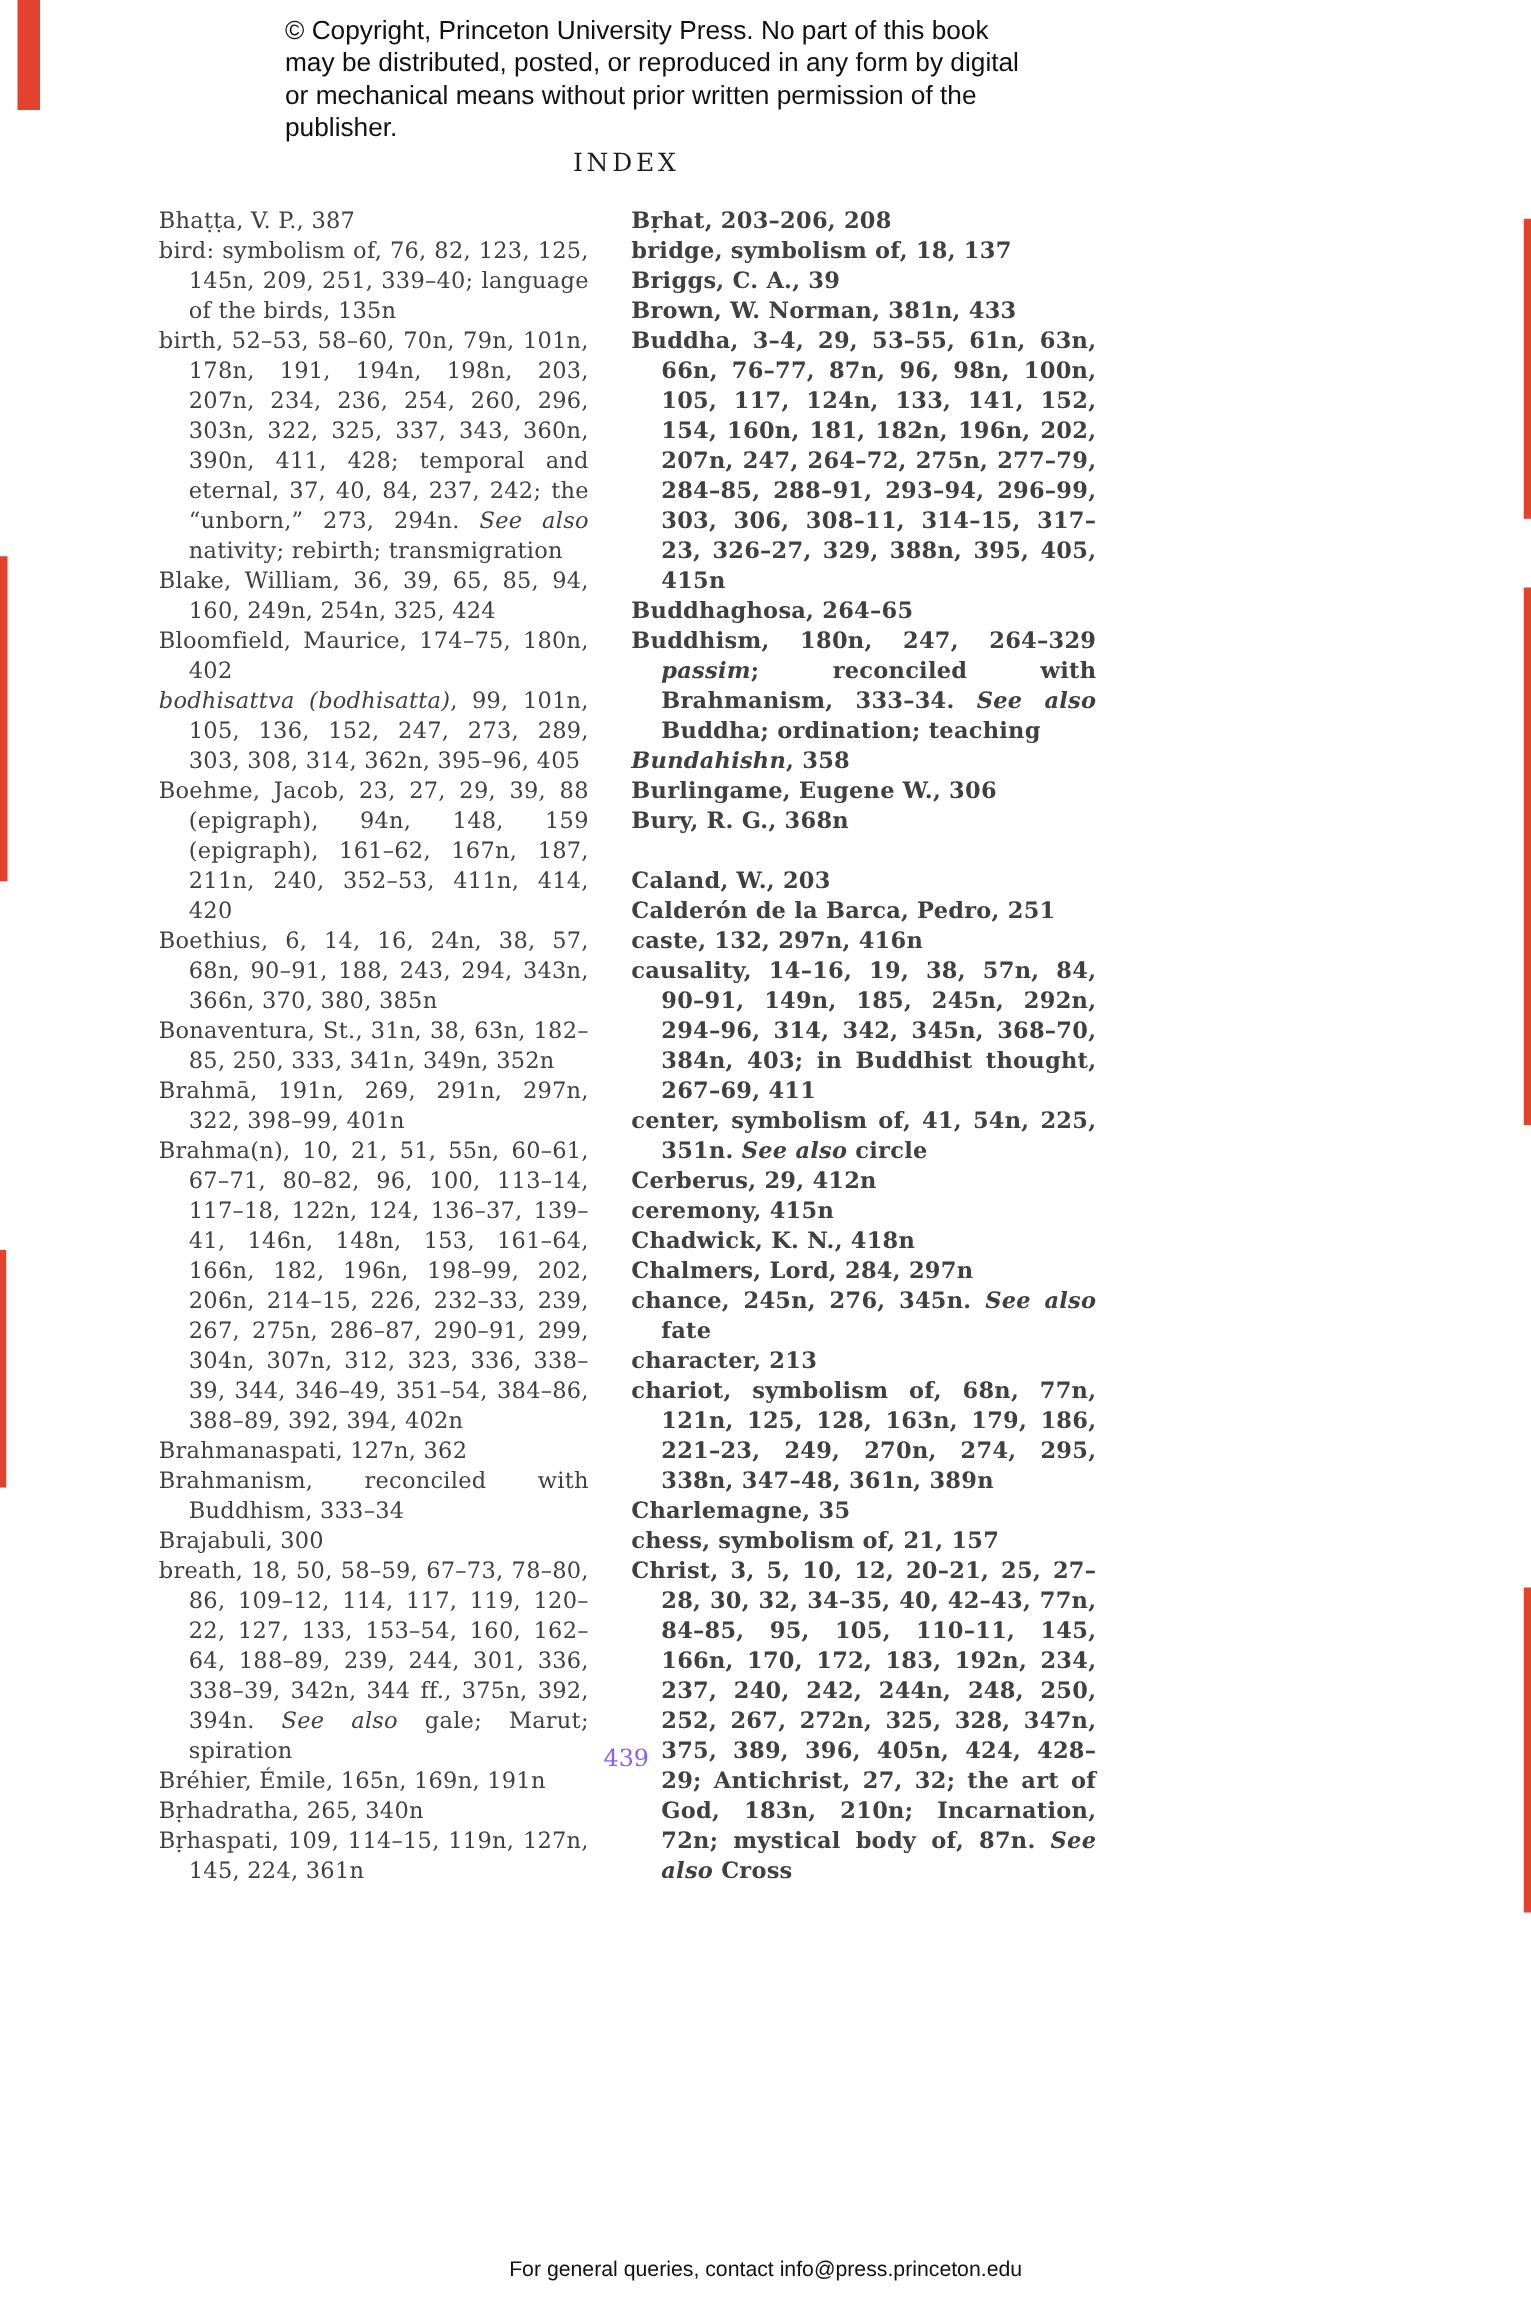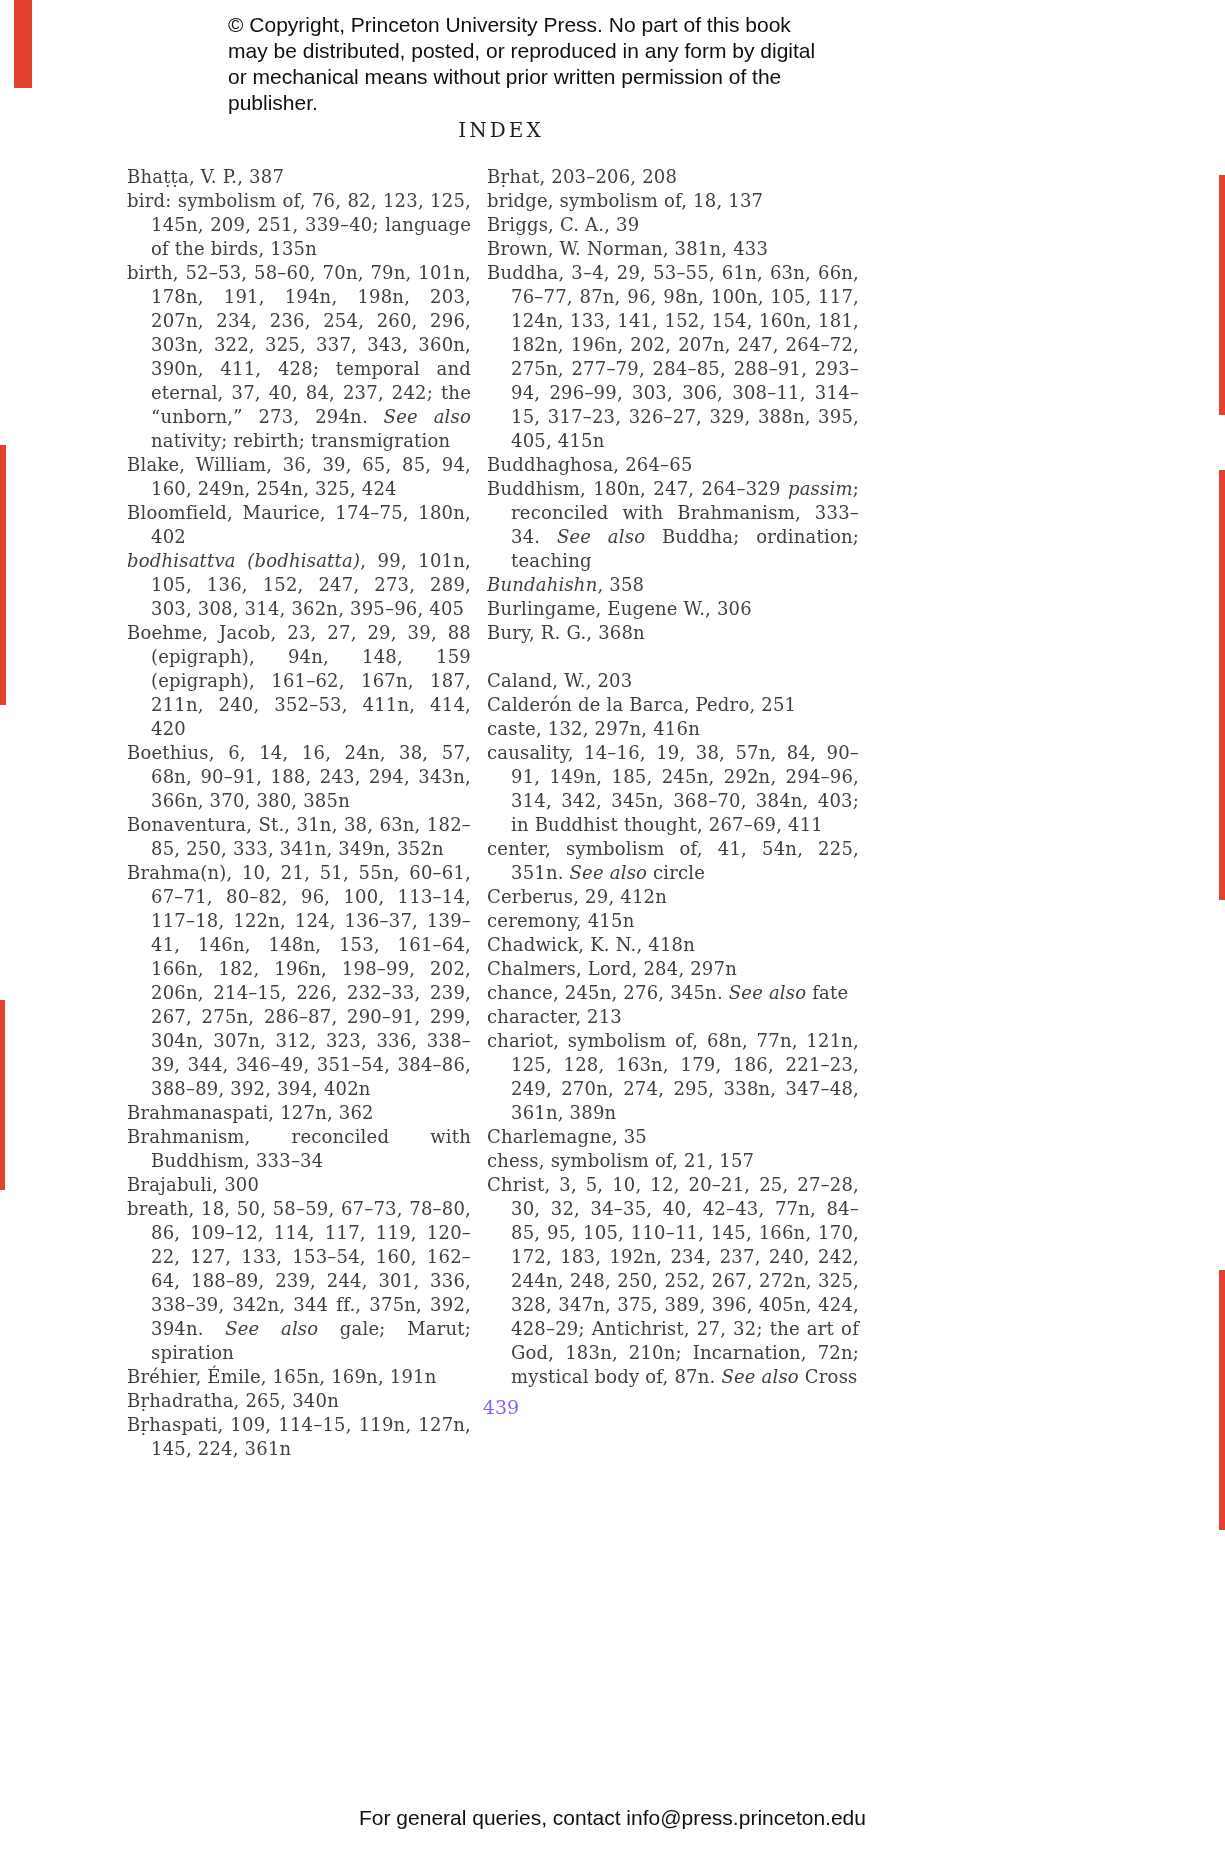--- a/index.html
+++ b/index.html
@@ -27,39 +27,39 @@
   .title {
     position: absolute; left: 127px; top: 118px; width: 748px;
     text-align: center; font-size: 20px; font-weight: normal;
     letter-spacing: 3px; color: #1e1e1e;
   }
   .columns {
     position: absolute; left: 127px; top: 165px; width: 750px;
     display: flex;
   }
   .col { width: 344px; }
-  .col.right { width: 372px; margin-left: 16px; }
+  .col.right { width: 372px; margin-left: 34px; font-weight: bold; }
   .entry {
     font-size: 18px; line-height: 24px;
     text-align: justify;
     padding-left: 24px; text-indent: -24px;
     letter-spacing: 0.2px;
     color: #404040;
   }
   .entry.gap { margin-top: 24px; }
   .entry i { font-style: italic; }
   .pageno {
     position: absolute; left: 127px; top: 1396px; width: 748px;
     text-align: center; font-size: 19px; color: #8b5cf6;
   }
   .footer {
     position: absolute; left: 0; top: 1806px; width: 1225px;
     text-align: center;
     font-family: "Liberation Sans", sans-serif;
-    font-size: 21px; color: #101010;
+    font-size: 17px; color: #101010;
   }
 </style>
 </head>
 <body>
 
 <div class="scan-mark mark-corner"></div>
 <div class="scan-mark mark-left-1"></div>
 <div class="scan-mark mark-left-2"></div>
 <div class="scan-mark mark-right-1"></div>
 <div class="scan-mark mark-right-2"></div>
@@ -73,20 +73,21 @@
   <div class="col left">
       <p class="entry">Bhaṭṭa, V. P., 387</p>
       <p class="entry">bird: symbolism of, 76, 82, 123, 125, 145n, 209, 251, 339–40; language of the birds, 135n</p>
       <p class="entry">birth, 52–53, 58–60, 70n, 79n, 101n, 178n, 191, 194n, 198n, 203, 207n, 234, 236, 254, 260, 296, 303n, 322, 325, 337, 343, 360n, 390n, 411, 428; temporal and eternal, 37, 40, 84, 237, 242; the “unborn,” 273, 294n. <i>See also</i> nativity; rebirth; transmigration</p>
       <p class="entry">Blake, William, 36, 39, 65, 85, 94, 160, 249n, 254n, 325, 424</p>
       <p class="entry">Bloomfield, Maurice, 174–75, 180n, 402</p>
       <p class="entry"><i>bodhisattva (bodhisatta)</i>, 99, 101n, 105, 136, 152, 247, 273, 289, 303, 308, 314, 362n, 395–96, 405</p>
       <p class="entry">Boehme, Jacob, 23, 27, 29, 39, 88 (epigraph), 94n, 148, 159 (epigraph), 161–62, 167n, 187, 211n, 240, 352–53, 411n, 414, 420</p>
       <p class="entry">Boethius, 6, 14, 16, 24n, 38, 57, 68n, 90–91, 188, 243, 294, 343n, 366n, 370, 380, 385n</p>
       <p class="entry">Bonaventura, St., 31n, 38, 63n, 182–85, 250, 333, 341n, 349n, 352n</p>
+      <p class="entry">Brahmā, 191n, 269, 291n, 297n, 322, 398–99, 401n</p>
       <p class="entry">Brahma(n), 10, 21, 51, 55n, 60–61, 67–71, 80–82, 96, 100, 113–14, 117–18, 122n, 124, 136–37, 139–41, 146n, 148n, 153, 161–64, 166n, 182, 196n, 198–99, 202, 206n, 214–15, 226, 232–33, 239, 267, 275n, 286–87, 290–91, 299, 304n, 307n, 312, 323, 336, 338–39, 344, 346–49, 351–54, 384–86, 388–89, 392, 394, 402n</p>
       <p class="entry">Brahmanaspati, 127n, 362</p>
       <p class="entry">Brahmanism, reconciled with Buddhism, 333–34</p>
       <p class="entry">Brajabuli, 300</p>
       <p class="entry">breath, 18, 50, 58–59, 67–73, 78–80, 86, 109–12, 114, 117, 119, 120–22, 127, 133, 153–54, 160, 162–64, 188–89, 239, 244, 301, 336, 338–39, 342n, 344 ff., 375n, 392, 394n. <i>See also</i> gale; Marut; spiration</p>
       <p class="entry">Bréhier, Émile, 165n, 169n, 191n</p>
       <p class="entry">Bṛhadratha, 265, 340n</p>
       <p class="entry">Bṛhaspati, 109, 114–15, 119n, 127n, 145, 224, 361n</p>
     </div>
   <div class="col right">

